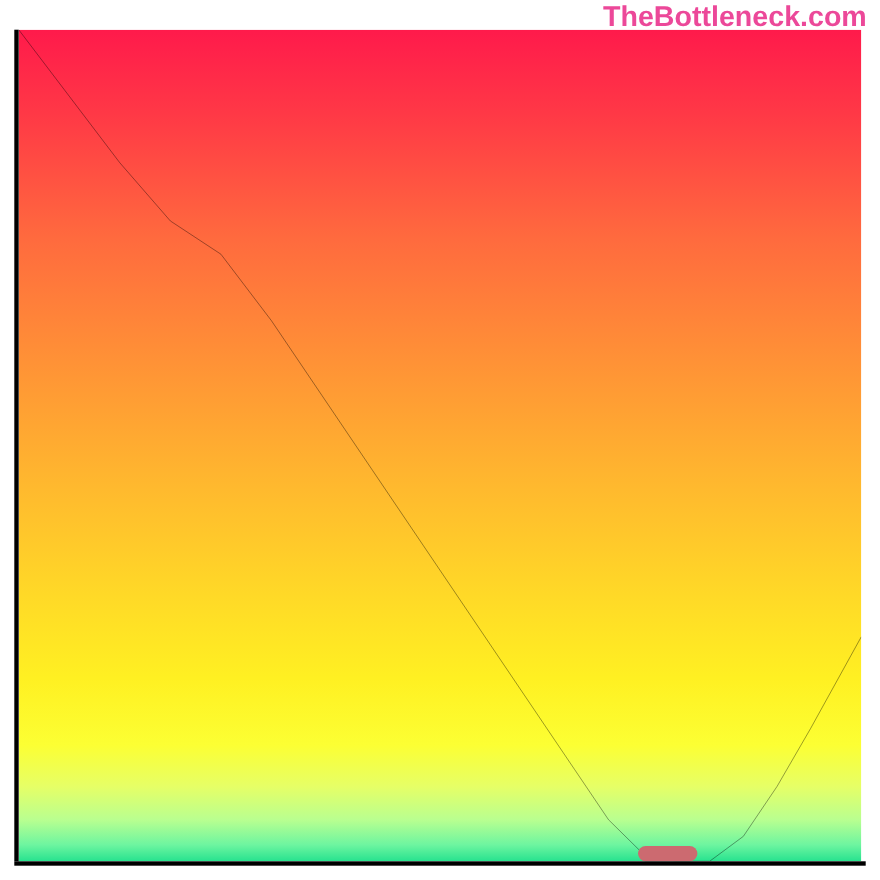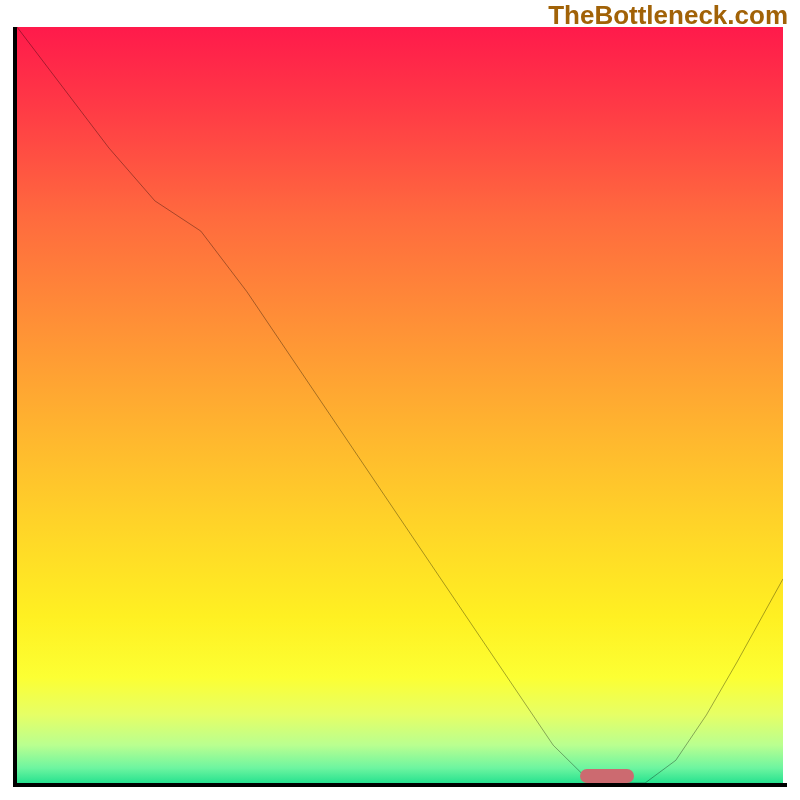--- a/index.html
+++ b/index.html
@@ -15,21 +15,21 @@
     width: 800px;
     height: 800px;
   }
   .watermark {
     position: absolute;
     top: 0px;
     right: 12px;
     font-family: Arial, Helvetica, sans-serif;
     font-size: 26px;
     font-weight: 600;
-    color: #a16207;
+    color: #ec4899;
   }
   .plot-area {
     position: absolute;
     left: 17px;
     top: 27px;
     width: 766px;
     height: 756px;
     box-sizing: border-box;
   }
   .gradient-fill {

